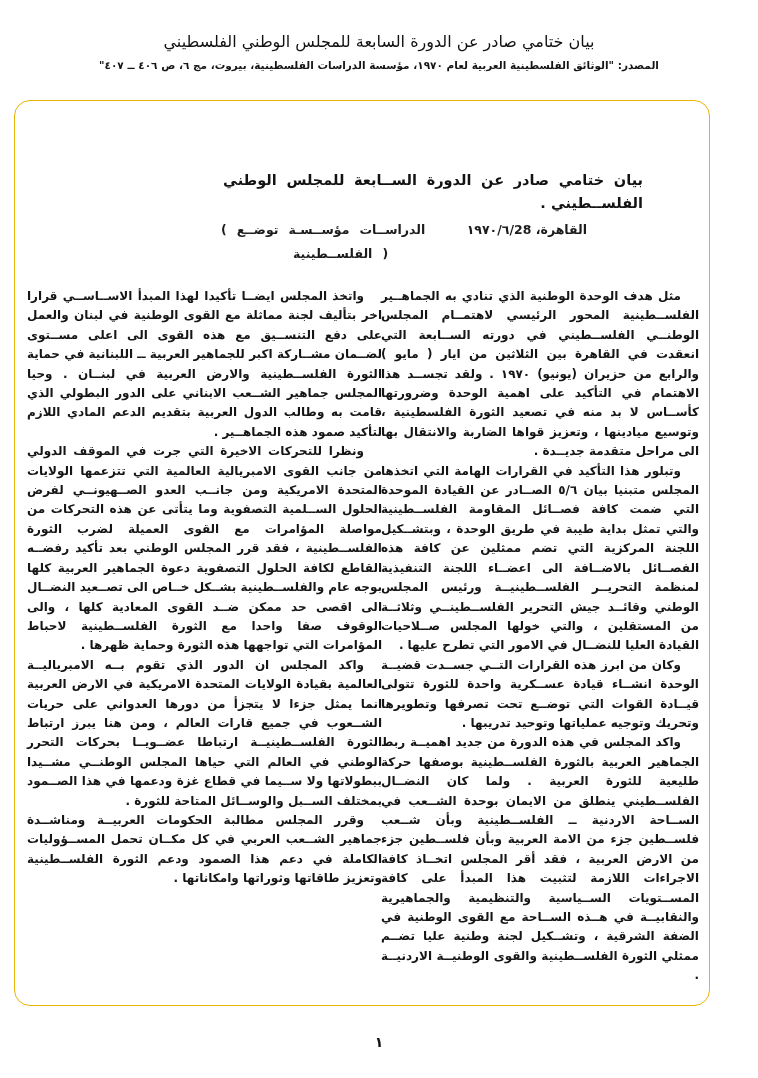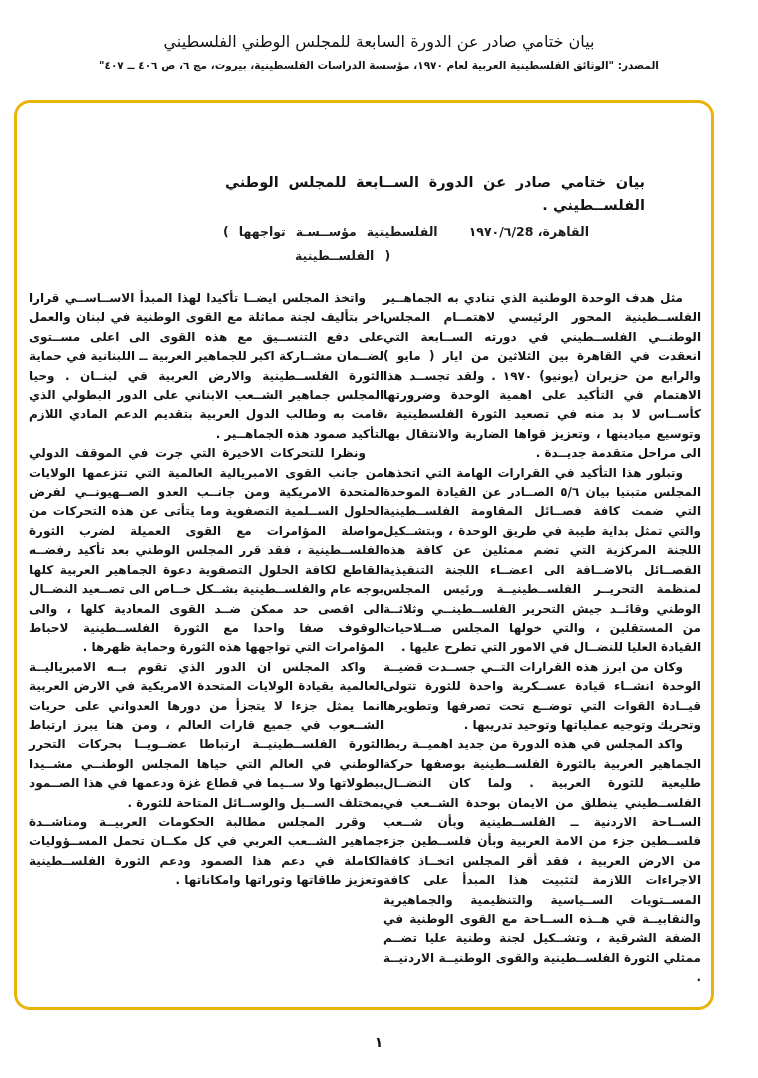--- a/index.html
+++ b/index.html
@@ -8,21 +8,21 @@
     background:#ffffff;color:#1b1b1b;
     font-family:"DejaVu Sans", sans-serif;
     overflow:hidden;
   }
   .page-header{position:absolute;top:32px;left:0;width:758px;text-align:center;direction:rtl;}
   .page-header .title{font-size:16px;font-weight:normal;color:#111;}
   .page-header .source{font-size:10.5px;font-weight:bold;margin-top:8px;color:#151515;}
 
   .frame{
     position:absolute;left:14px;top:100px;width:694px;height:904px;
-    border:3px solid #eab308;border-radius:16px;background:#fff;
+    border:1px solid #eab308;border-radius:16px;background:#fff;
   }
   .doc{position:relative;width:100%;height:100%;direction:rtl;}
 
   .doc-title-l1{
     position:absolute;top:66px;right:66px;width:420px;
     font-size:14.5px;font-weight:bold;line-height:26px;
     text-align:justify;text-align-last:justify;color:#131313;
   }
   .doc-title-l2{
     position:absolute;top:94px;right:66px;
@@ -63,23 +63,23 @@
 <div class="frame">
   <div class="doc">
 
     <div class="doc-title-l1">بيان ختامي صادر عن الدورة الســابعة للمجلس الوطني</div>
     <div class="doc-title-l2">الفلســطيني .</div>
 
     <div class="dateline"><span>القاهرة،</span><span> </span><span>١٩٧٠/٦/28</span></div>
 
     <div class="archive-line archive-l1">
       <span>(</span>
-      <span>تواجهها</span>
+      <span>توضــع</span>
       <span>مؤســسـة</span>
-      <span>الفلسطينية</span>
+      <span>الدراســات</span>
     </div>
     <div class="archive-line archive-l2">
       <span>الفلســطينية</span>
       <span>)</span>
     </div>
 
     <div class="col col-right">
       <p>مثل هدف الوحدة الوطنية الذي تنادي به الجماهــير الفلســطينية المحور الرئيسي لاهتمــام المجلس الوطنــي الفلســطيني في دورته الســابعة التي انعقدت في القاهرة بين الثلاثين من ايار ( مايو ) والرابع من حزيران (يونيو) ١٩٧٠ . ولقد تجســد هذا الاهتمام في التأكيد على اهمية الوحدة وضرورتها كأســاس لا بد منه في تصعيد الثورة الفلسطينية ، وتوسيع ميادينها ، وتعزيز قواها الضاربة والانتقال بها الى مراحل متقدمة جديــدة .</p>
       <p>وتبلور هذا التأكيد في القرارات الهامة التي اتخذها المجلس متبنيا بيان ٥/٦ الصــادر عن القيادة الموحدة التي ضمت كافة فصــائل المقاومة الفلســطينية والتي تمثل بداية طيبة في طريق الوحدة ، وبتشــكيل اللجنة المركزية التي تضم ممثلين عن كافة هذه الفصــائل بالاضــافة الى اعضــاء اللجنة التنفيذية لمنظمة التحريــر الفلســطينيــة ورئيس المجلس الوطني وقائــد جيش التحرير الفلســطينــي وثلاثــة من المستقلين ، والتي خولها المجلس صــلاحيات القيادة العليا للنضــال في الامور التي تطرح عليها .</p>
       <p>وكان من ابرز هذه القرارات التــي جســدت قضيــة الوحدة انشــاء قيادة عســكرية واحدة للثورة تتولى قيــادة القوات التي توضــع تحت تصرفها وتطويرها وتحريك وتوجيه عملياتها وتوحيد تدريبها .</p>

